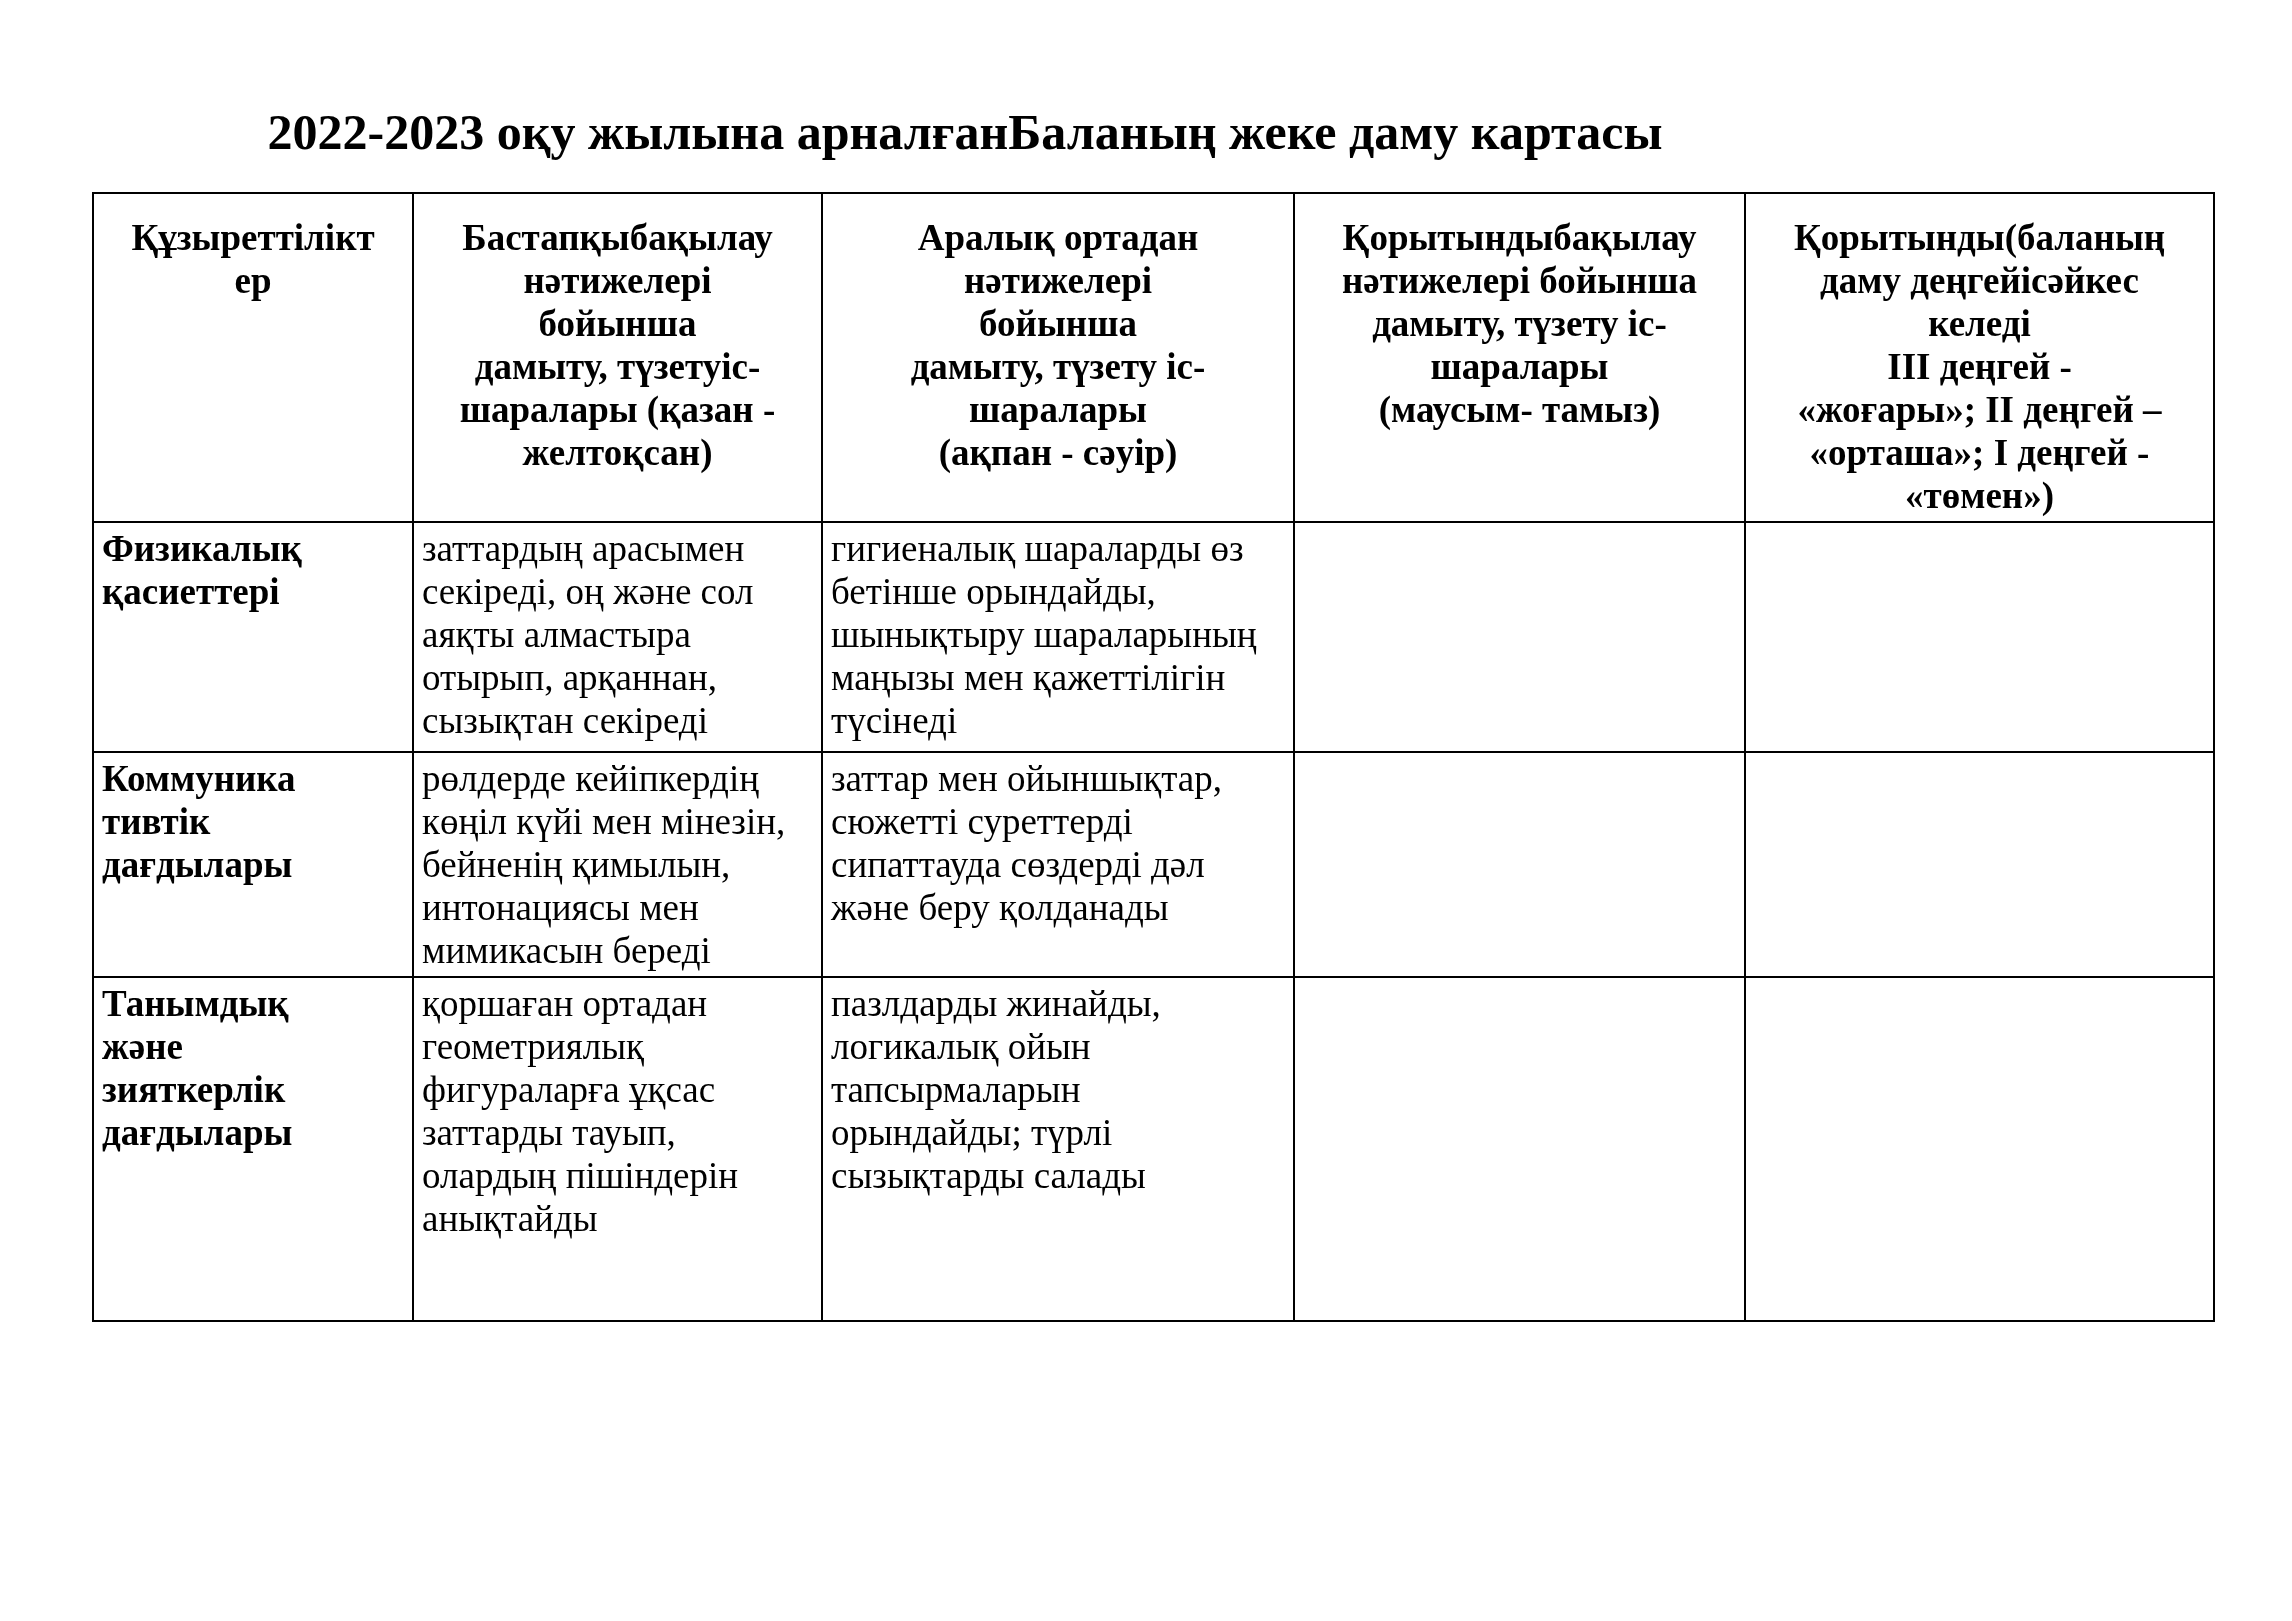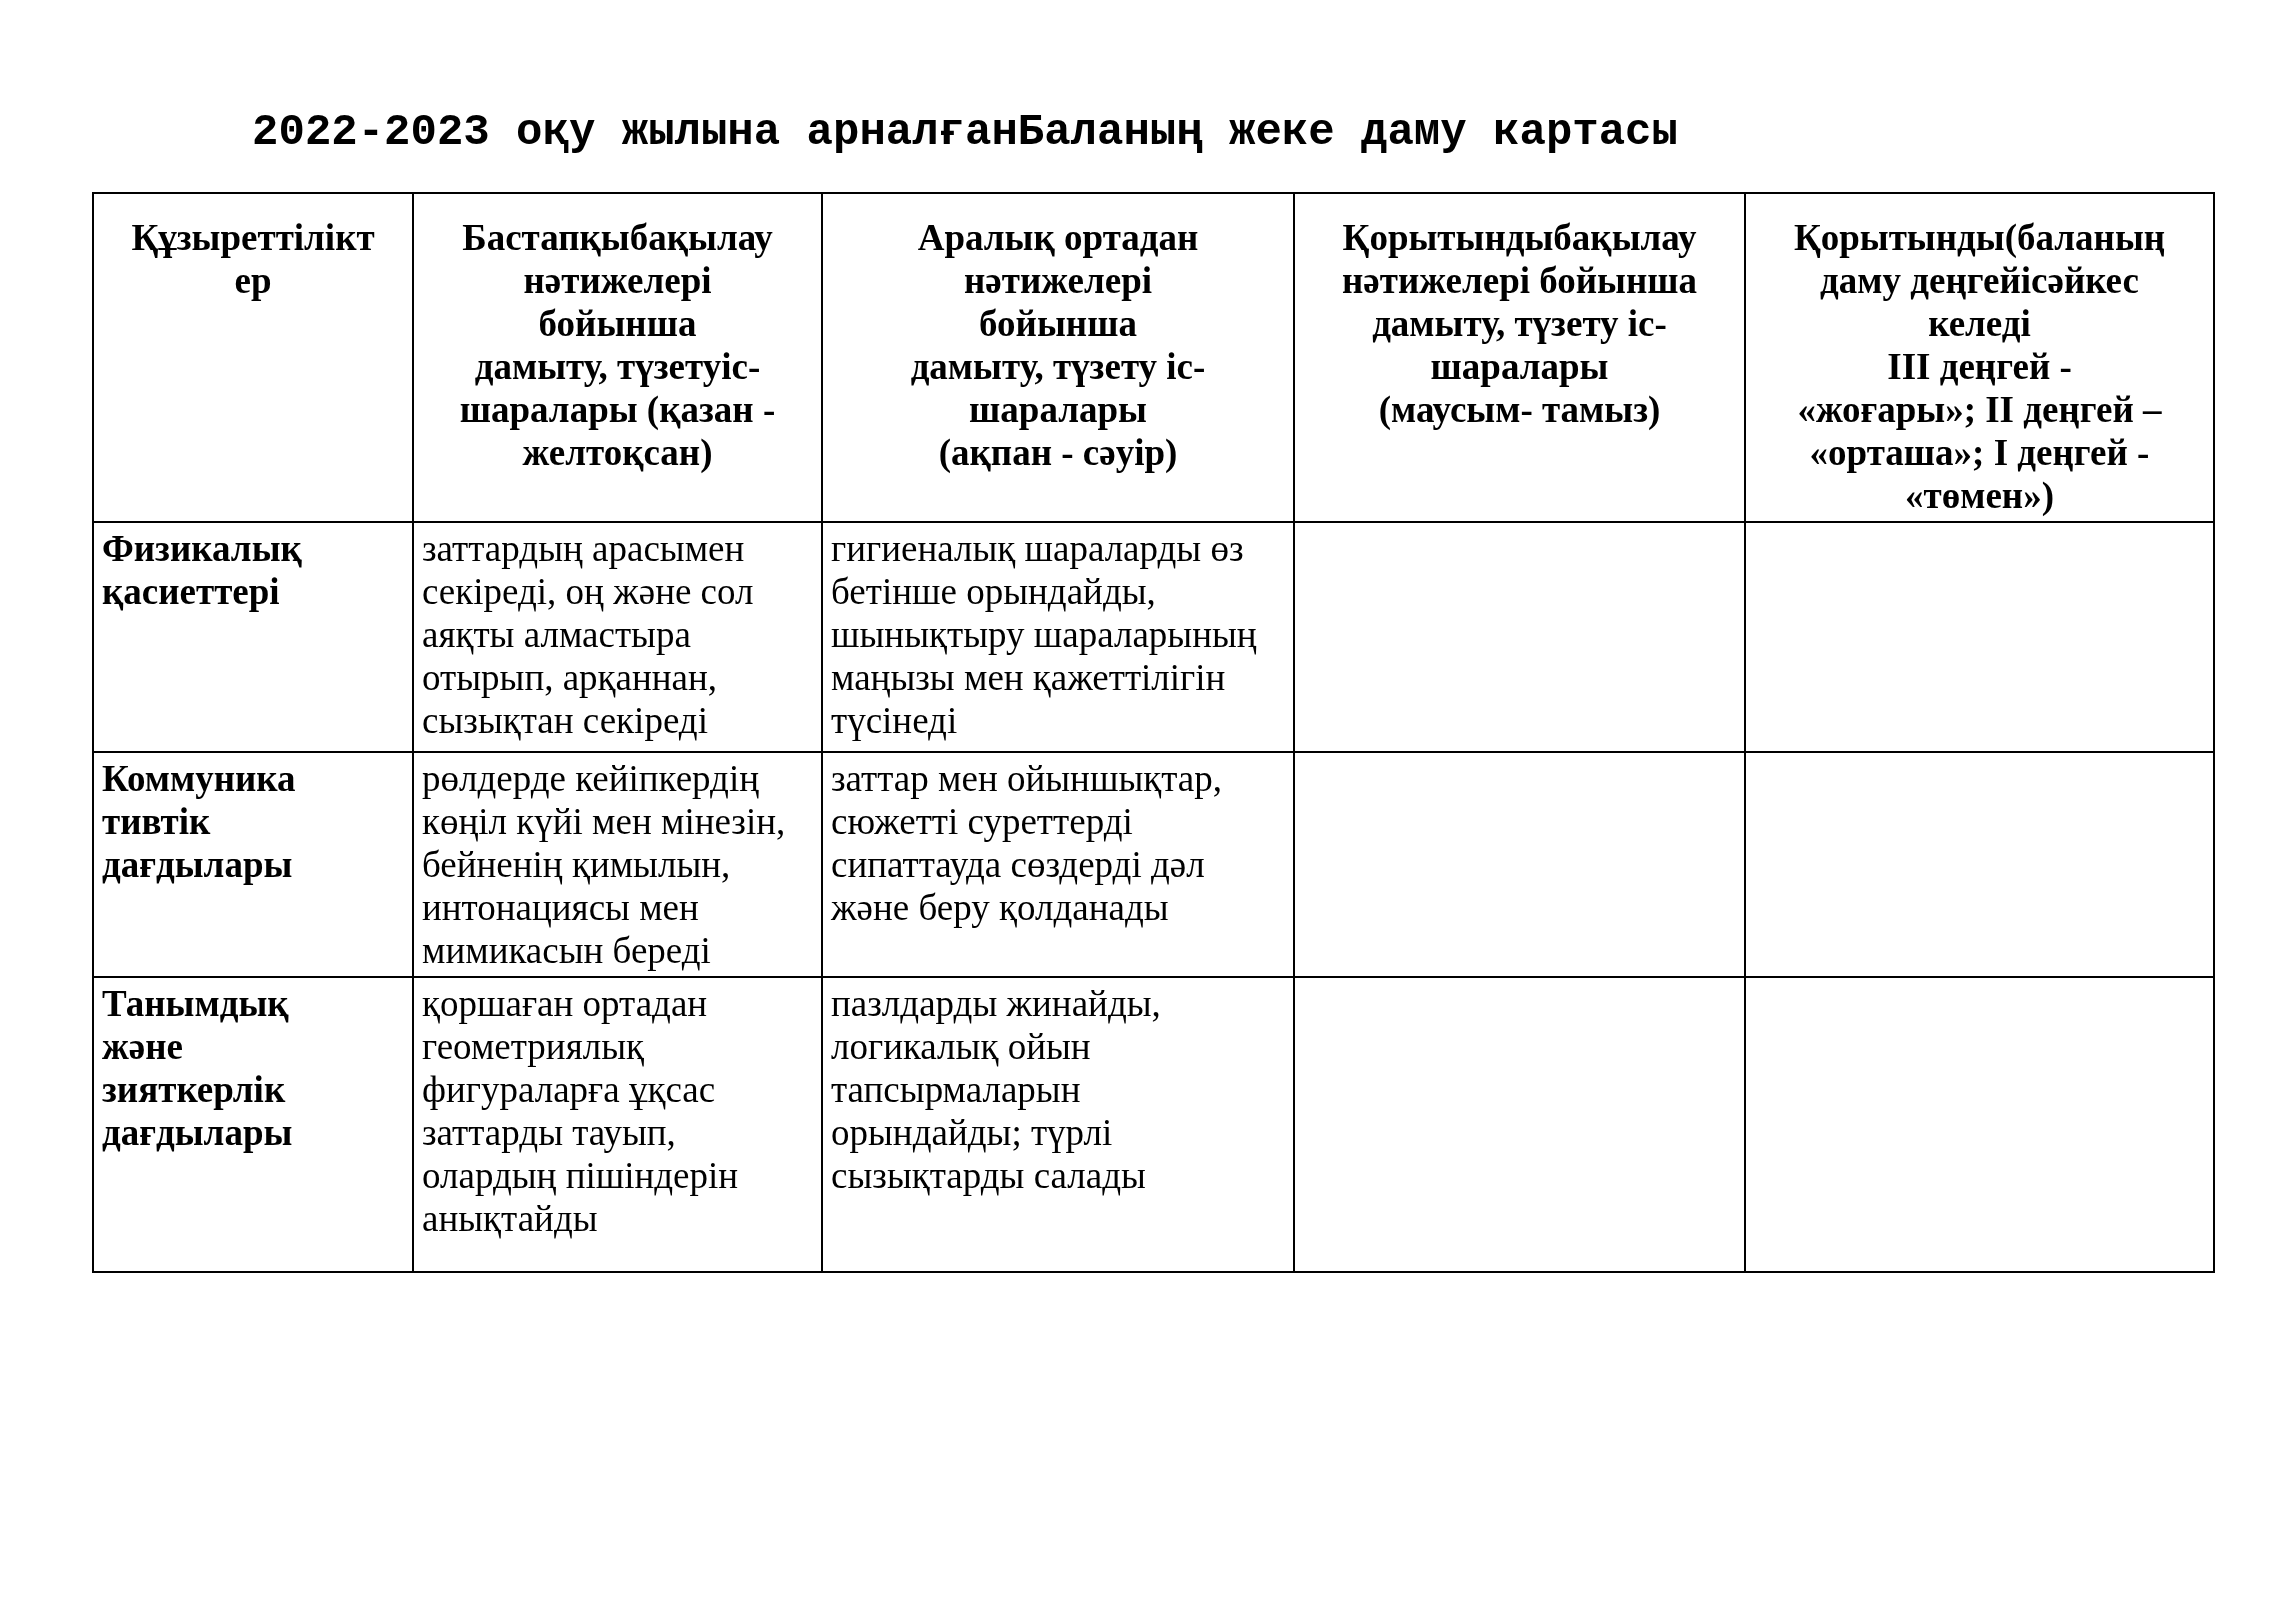--- a/index.html
+++ b/index.html
@@ -14,24 +14,23 @@
     width: 2293px;
     height: 1621px;
     background: #ffffff;
     overflow: hidden;
   }
   .doc-title {
     margin: 110px 0 3.9px 77px;
     width: 1776px;
     text-align: center;
     font-weight: bold;
-    font-size: 44px;
+    font-size: 50px;
     line-height: 45px;
     white-space: pre-line;
-    font-family: Liberation Mono, monospace;
   }
   .fields {
     margin-left: 77px;
     font-size: 37px;
   }
   .field-line {
     line-height: 43px;
     white-space: nowrap;
   }
   .field-value {
@@ -67,21 +66,21 @@
     text-align: left;
     font-weight: normal;
     padding-left: 8px;
   }
   table.dev-table td.competency {
     font-weight: bold;
   }
   tr.header-row   { height: 302px; }
   tr.body-row-0   { height: 230px; }
   tr.body-row-1   { height: 218px; }
-  tr.body-row-2   { height: 295px; }
+  tr.body-row-2   { height: 344px; }
 </style>
 </head>
 <body>
 
 <div class="page">
 
   <div class="doc-title">2022-2023 оқу жылына арналғанБаланың жеке даму картасы</div>
 
 
   <table class="dev-table">

